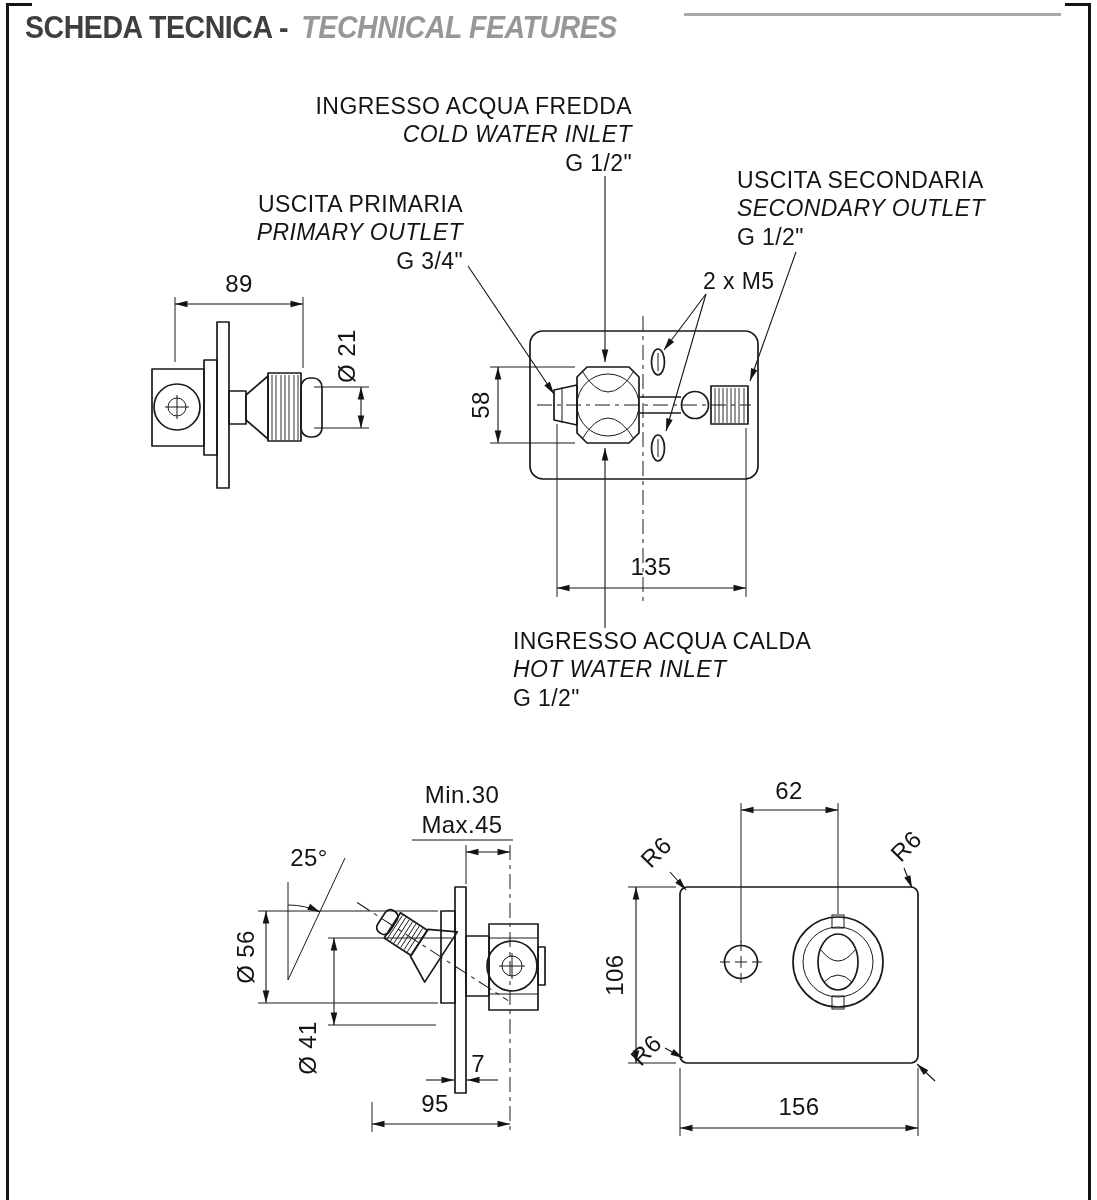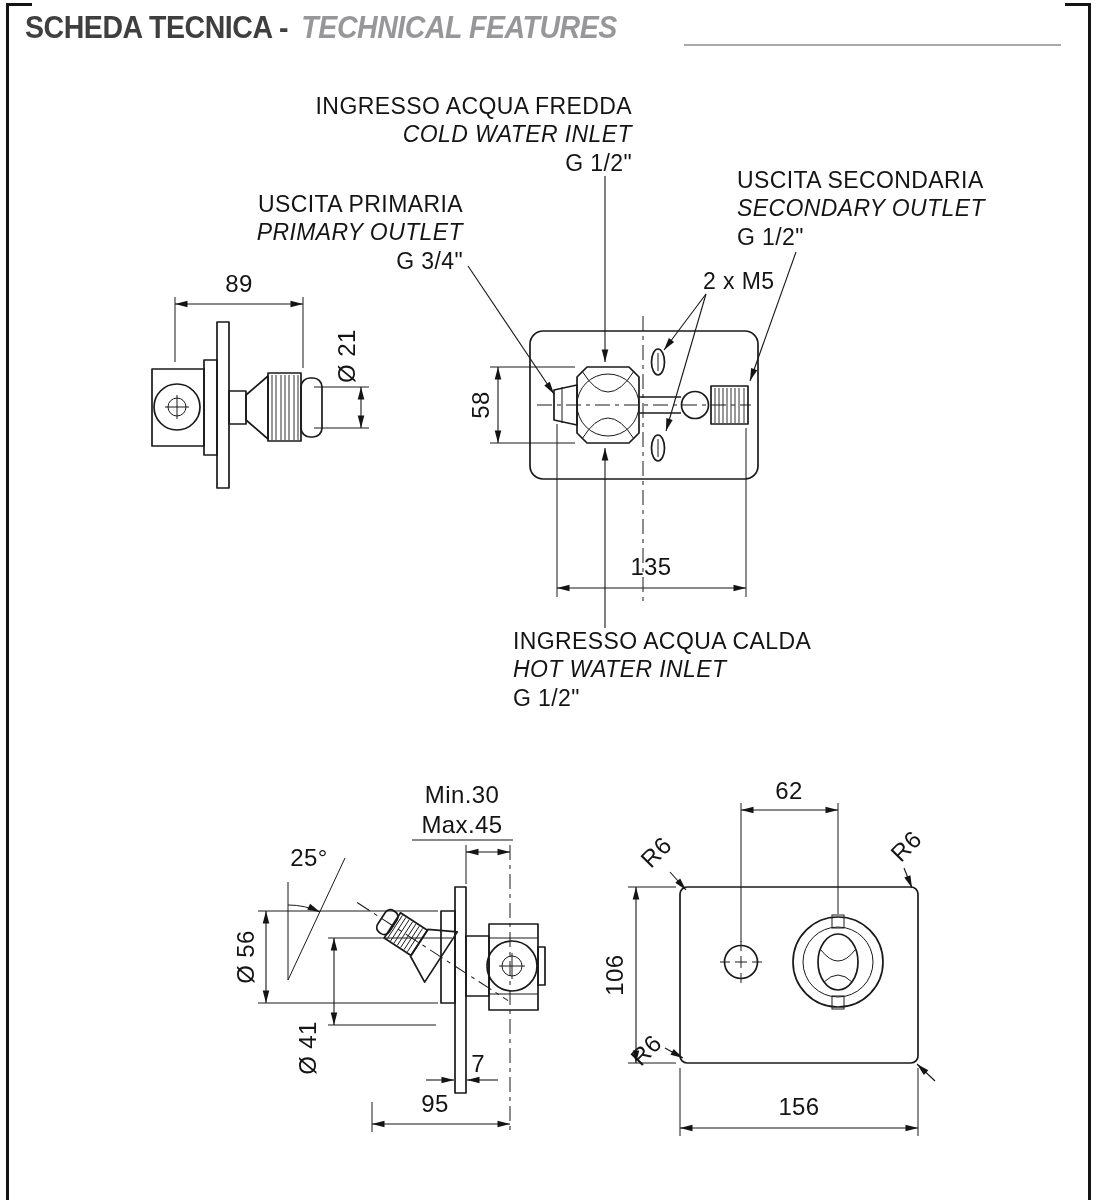--- a/index.html
+++ b/index.html
@@ -7,21 +7,21 @@
     position:relative; width:1097px; height:1200px; background:#ffffff;
     font-family:"Liberation Sans", sans-serif; overflow:hidden;
   }
   
   .frame-l { position:absolute; left:6px;  top:3px; bottom:0; width:3px;  background:#141414; }
   .frame-r { position:absolute; right:6px; top:3px; bottom:0; width:3px;  background:#141414; }
   .frame-tl{ position:absolute; left:6px;  top:3px; width:26px; height:3px; background:#141414; }
   .frame-tr{ position:absolute; right:6px; top:3px; width:26px; height:3px; background:#141414; }
 
   
-  .header { position:absolute; left:25px; top:10px; right:36px; display:flex; align-items:flex-end; }
+  .header { position:absolute; left:25px; top:10px; right:36px; display:flex; align-items:flex-start; }
   .title-wrap { transform:scaleX(0.92); transform-origin:left center; white-space:nowrap; }
   .title-main { font-weight:700; font-size:31px; color:#3f3f3f; letter-spacing:-0.5px; }
   .title-sub  { font-weight:700; font-style:italic; font-size:31px; color:#97979a; letter-spacing:-0.5px; margin-left:10px; }
   .header-rule { flex:1; height:2.5px; background:#a9a9a9; margin-left:16px; margin-top:3px; }
 
   
   svg.drawing { position:absolute; left:0; top:0; }
   .outline { fill:none; stroke:#1a1a1a; stroke-width:1.7; stroke-linejoin:round; }
   .thin    { fill:none; stroke:#1a1a1a; stroke-width:1; }
   .dim     { fill:none; stroke:#161616; stroke-width:1.1; }

